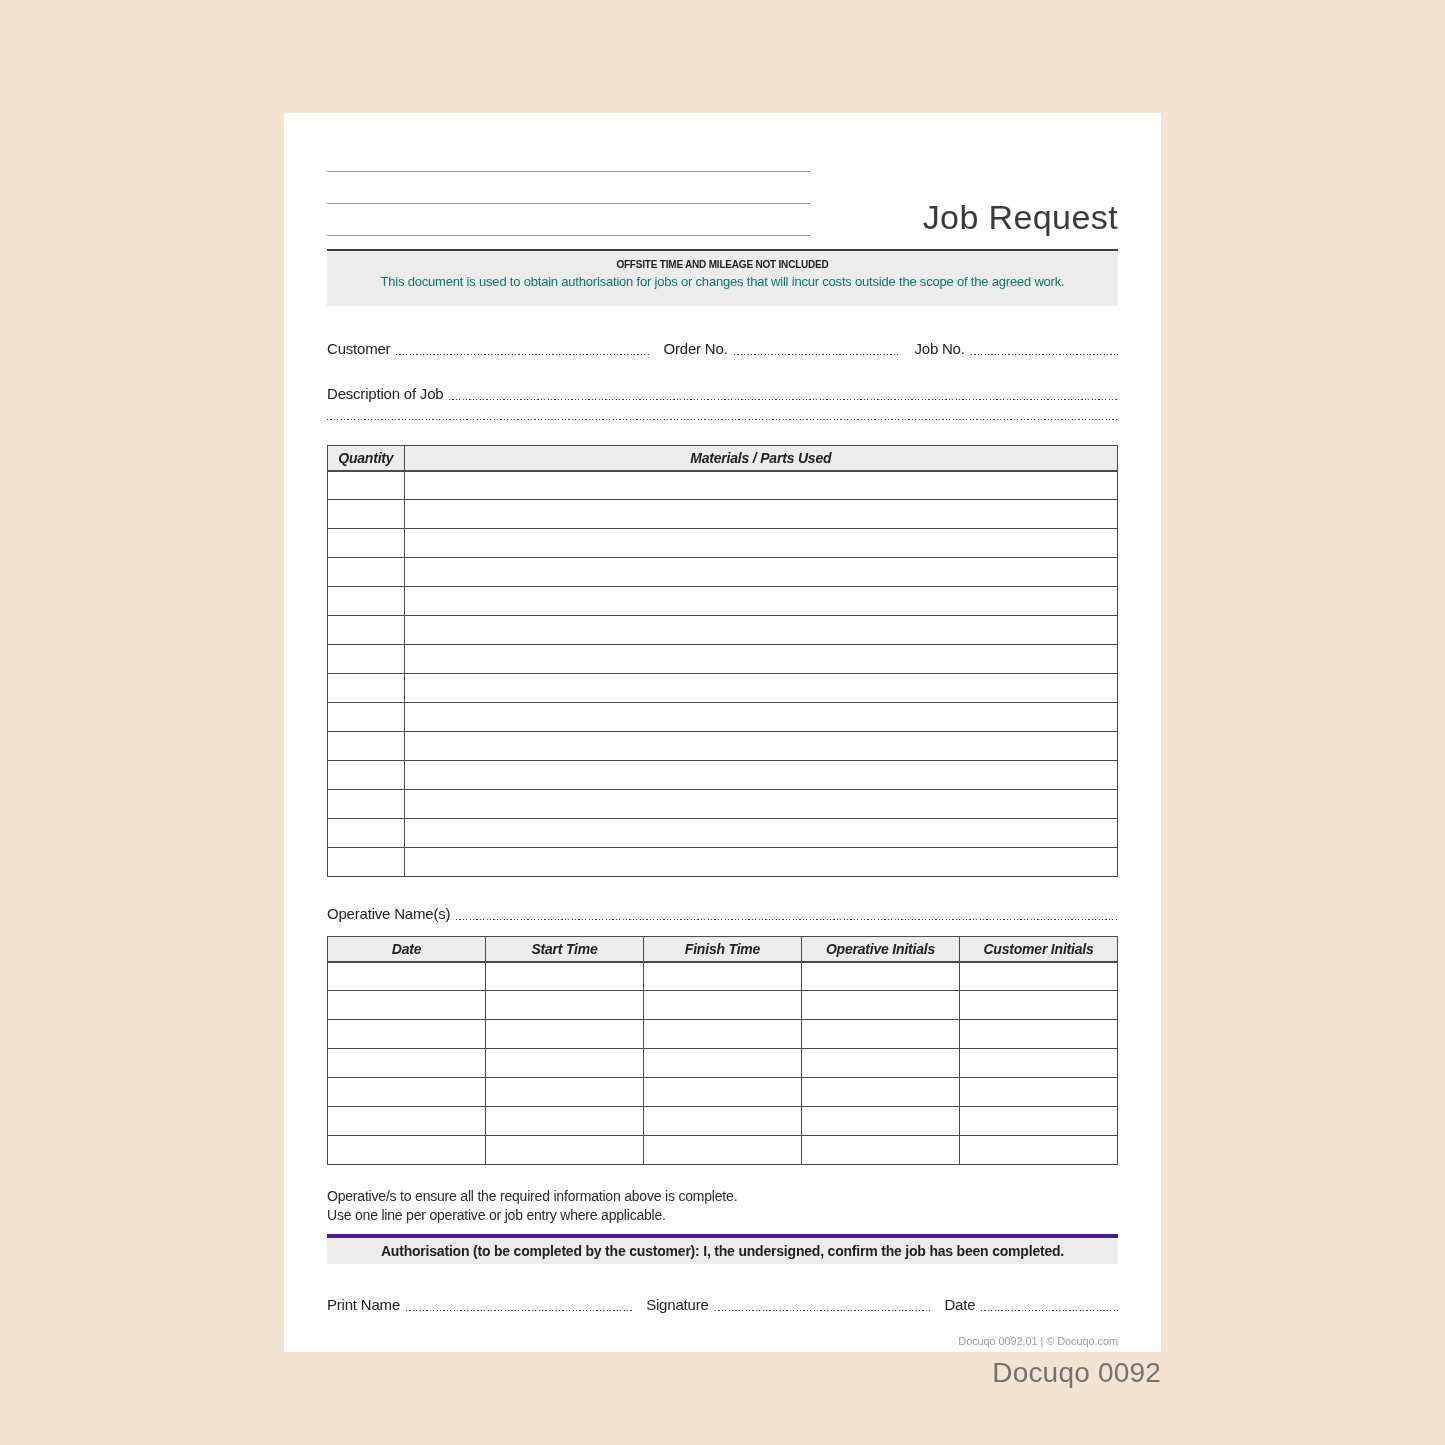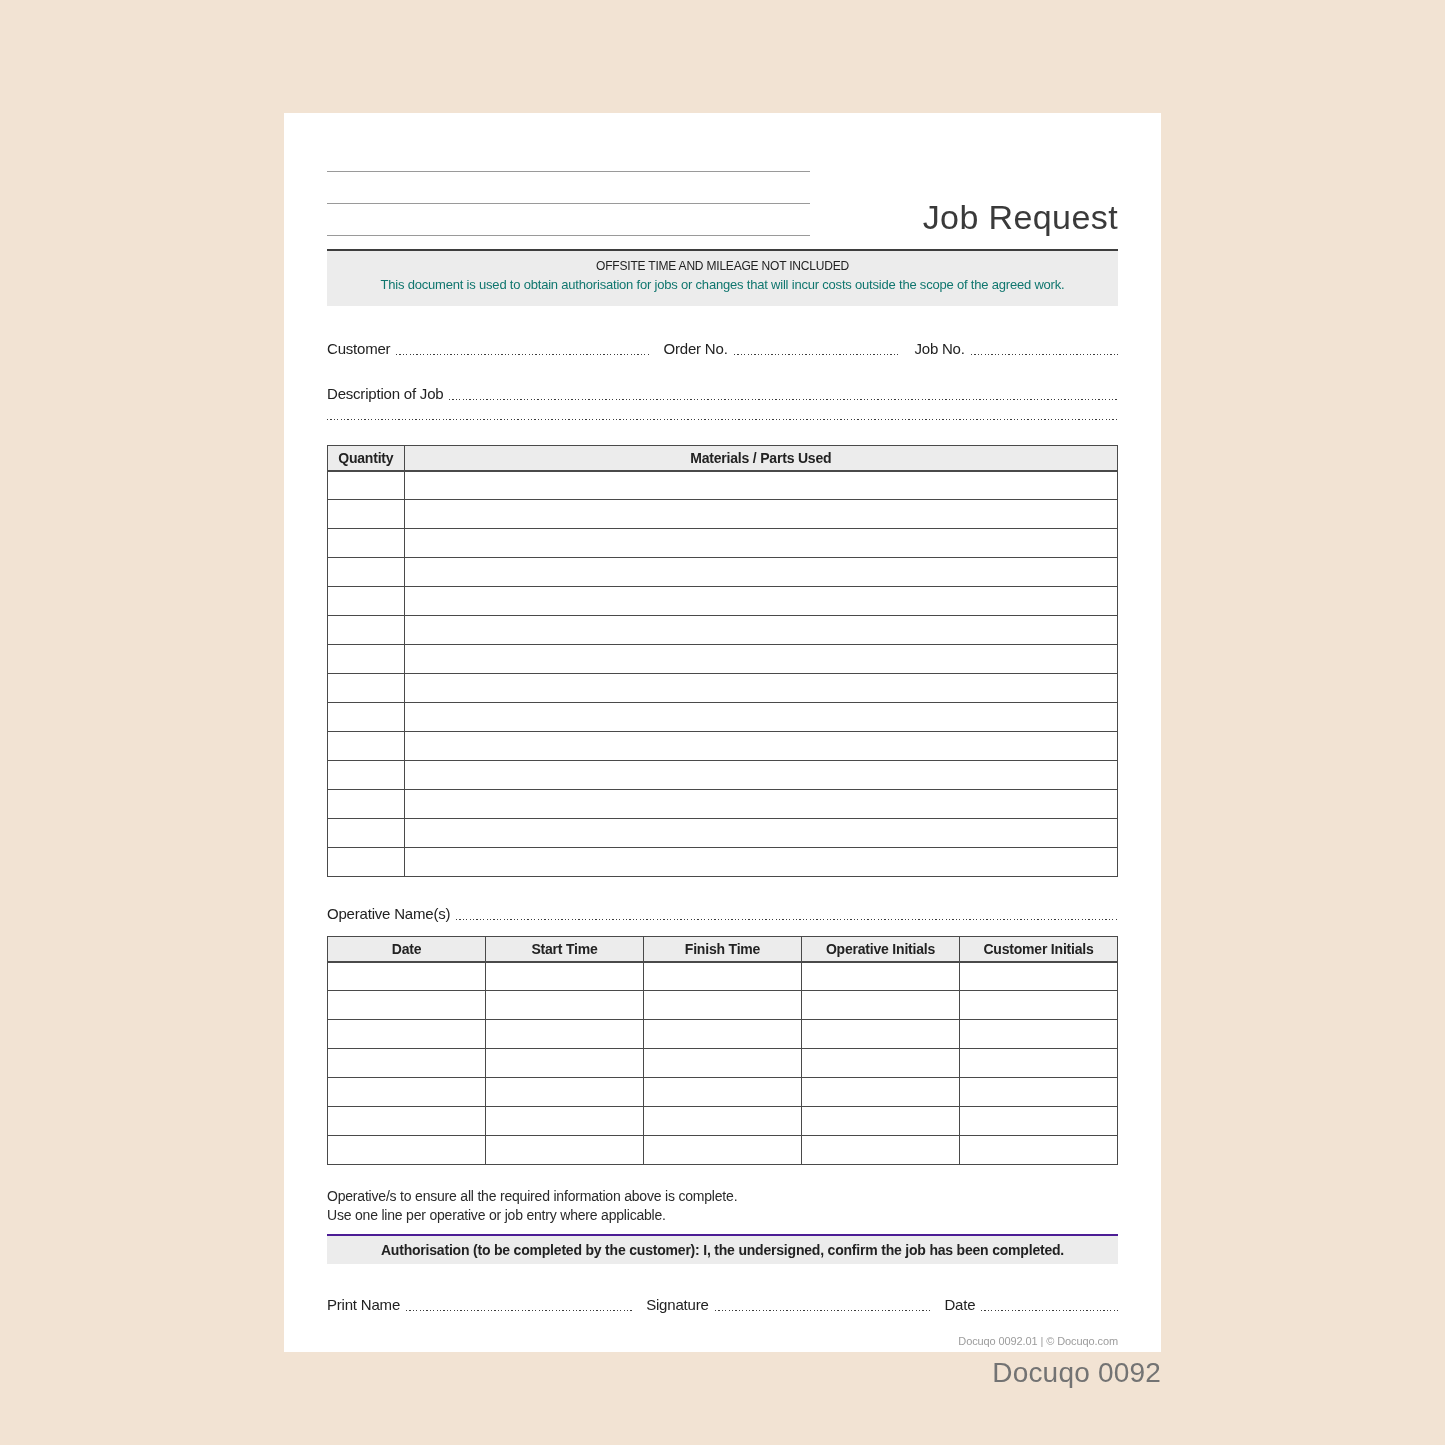--- a/index.html
+++ b/index.html
@@ -43,21 +43,21 @@
   }
 
   .rule { margin-top: 11px; border-top: 2px solid #3e3e3e; }
 
   .notice {
     background: #ececec;
     height: 55px;
     padding-top: 8px;
     text-align: center;
   }
-  .notice-heading { font-size: 12px; font-weight: normal; letter-spacing: -0.2px; color: #222; }
+  .notice-heading { font-size: 10px; font-weight: bold; letter-spacing: -0.2px; color: #222; }
   .notice-subtext { font-size: 13px; margin-top: 4px; color: #0f766e; letter-spacing: -0.2px; }
 
   
   .field-row { display: flex; align-items: flex-end; height: 19px; }
   .label { font-size: 15px; color: #222; white-space: nowrap; line-height: 1.1; letter-spacing: -0.2px; }
   .dots {
     height: 2px;
     margin: 0 0 2px 6px;
     background-image: repeating-linear-gradient(90deg, #3c3c3c 0, #3c3c3c 1.2px, transparent 1.2px, transparent 3.4px);
     background-size: 100% 1.3px;
@@ -69,21 +69,21 @@
   .row-description { margin-top: 26px; }
   .full-dots { margin-top: 16px; margin-left: 0; }
   .row-operative { margin-top: 26px; }
   .row-sign { margin-top: 30px; }
 
   
   table { width: 100%; border-collapse: collapse; table-layout: fixed; }
   .materials { margin-top: 25px; }
   .timesheet { margin-top: 14px; }
   th, td { border: 1.3px solid #4a4a4a; }
-  table { border: 1.6px solid #4a4a4a; }
+  table { border: 1.6px solid #4a4a4a; font-style: italic; }
   thead th {
     background: #ececec;
     font-size: 14px;
     font-weight: bold;
     letter-spacing: -0.2px;
     color: #222;
     height: 25px;
     border-bottom-width: 2.2px;
     text-align: center;
     vertical-align: middle;
@@ -91,21 +91,21 @@
   tbody td { height: 29px; background: #fff; }
   .qty-col { width: 9.7%; }
   .timesheet th, .timesheet td { width: 20%; }
 
   .notes { margin-top: 22px; text-align: left; }
   .note-line { font-size: 14px; color: #2a2a2a; line-height: 19px; letter-spacing: -0.2px; }
 
   .auth-banner {
     margin-top: 9px;
     background: #ececec;
-    border-top: 2px solid #4c1d95;
+    border-top: 4px solid #4c1d95;
     height: 30px;
     display: flex;
     align-items: center;
     justify-content: center;
   }
   .auth-text { font-size: 14px; font-weight: bold; color: #222; letter-spacing: -0.2px; }
 
   .doc-footer {
     margin-top: 22px;
     text-align: right;

